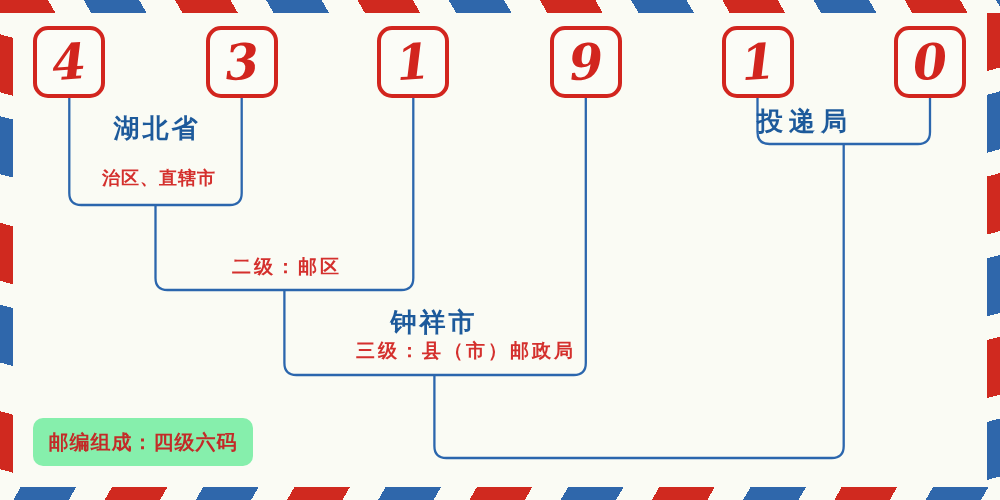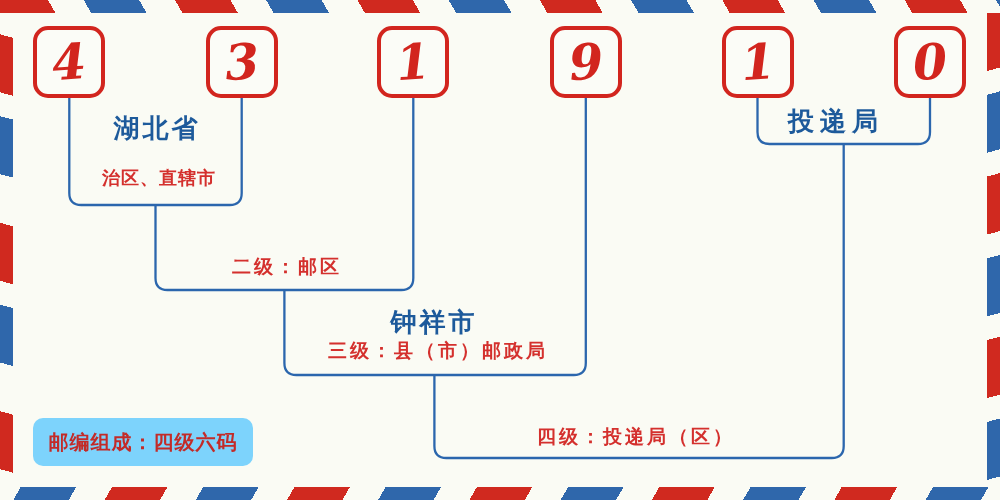--- a/index.html
+++ b/index.html
@@ -41,21 +41,21 @@
     font-family:"DejaVu Serif","Liberation Serif",serif;
     color:#1d5a9b;font-weight:bold;font-size:26px;line-height:22px;letter-spacing:3px;
   }
   .red-desc{
     color:#d4302d;font-weight:bold;font-size:18px;line-height:20px;letter-spacing:1px;
   }
   .red-desc.wide{font-size:19px;letter-spacing:3px;}
   
   .badge{
     position:absolute;left:33px;top:418px;width:220px;height:48px;
-    background:#7dd3fc;border-radius:10px;
+    background:#86efac;border-radius:10px;
     display:flex;align-items:center;justify-content:center;
   }
   .badge-text{
     font-family:"DejaVu Serif","Liberation Serif",serif;
     color:#c32b28;font-weight:bold;font-size:20px;letter-spacing:1px;
   }
 </style>
 </head>
 <body>
 
@@ -92,23 +92,22 @@
   <div class="digit-box" style="left:894px">
     <span class="digit">0</span>
   </div>
 
   <div class="lbl blue-heading" style="left:157px;top:117px">湖北省</div>
   <div class="lbl red-desc" style="left:159px;top:168px">治区、直辖市</div>
 
   <div class="lbl red-desc wide" style="left:287px;top:257px">二级：邮区</div>
 
   <div class="lbl blue-heading" style="left:434px;top:311px">钟祥市</div>
-  <div class="lbl red-desc wide" style="left:438px;top:341px">三级：县（市）邮政局</div>
+  <div class="lbl red-desc wide" style="left:466px;top:341px">三级：县（市）邮政局</div>
 
-  <div class="lbl blue-heading" style="left:836px;top:110px;letter-spacing:6px">投递局</div>
+  <div class="lbl blue-heading" style="left:805px;top:110px;letter-spacing:6px">投递局</div>
 
-  <div class="lbl red-desc wide" style="left:636px;top:427px">四级：投递局（区）</div>
 
   <div class="badge">
     <span class="badge-text">邮编组成：四级六码</span>
   </div>
 
 </div>
 
 </body></html>

